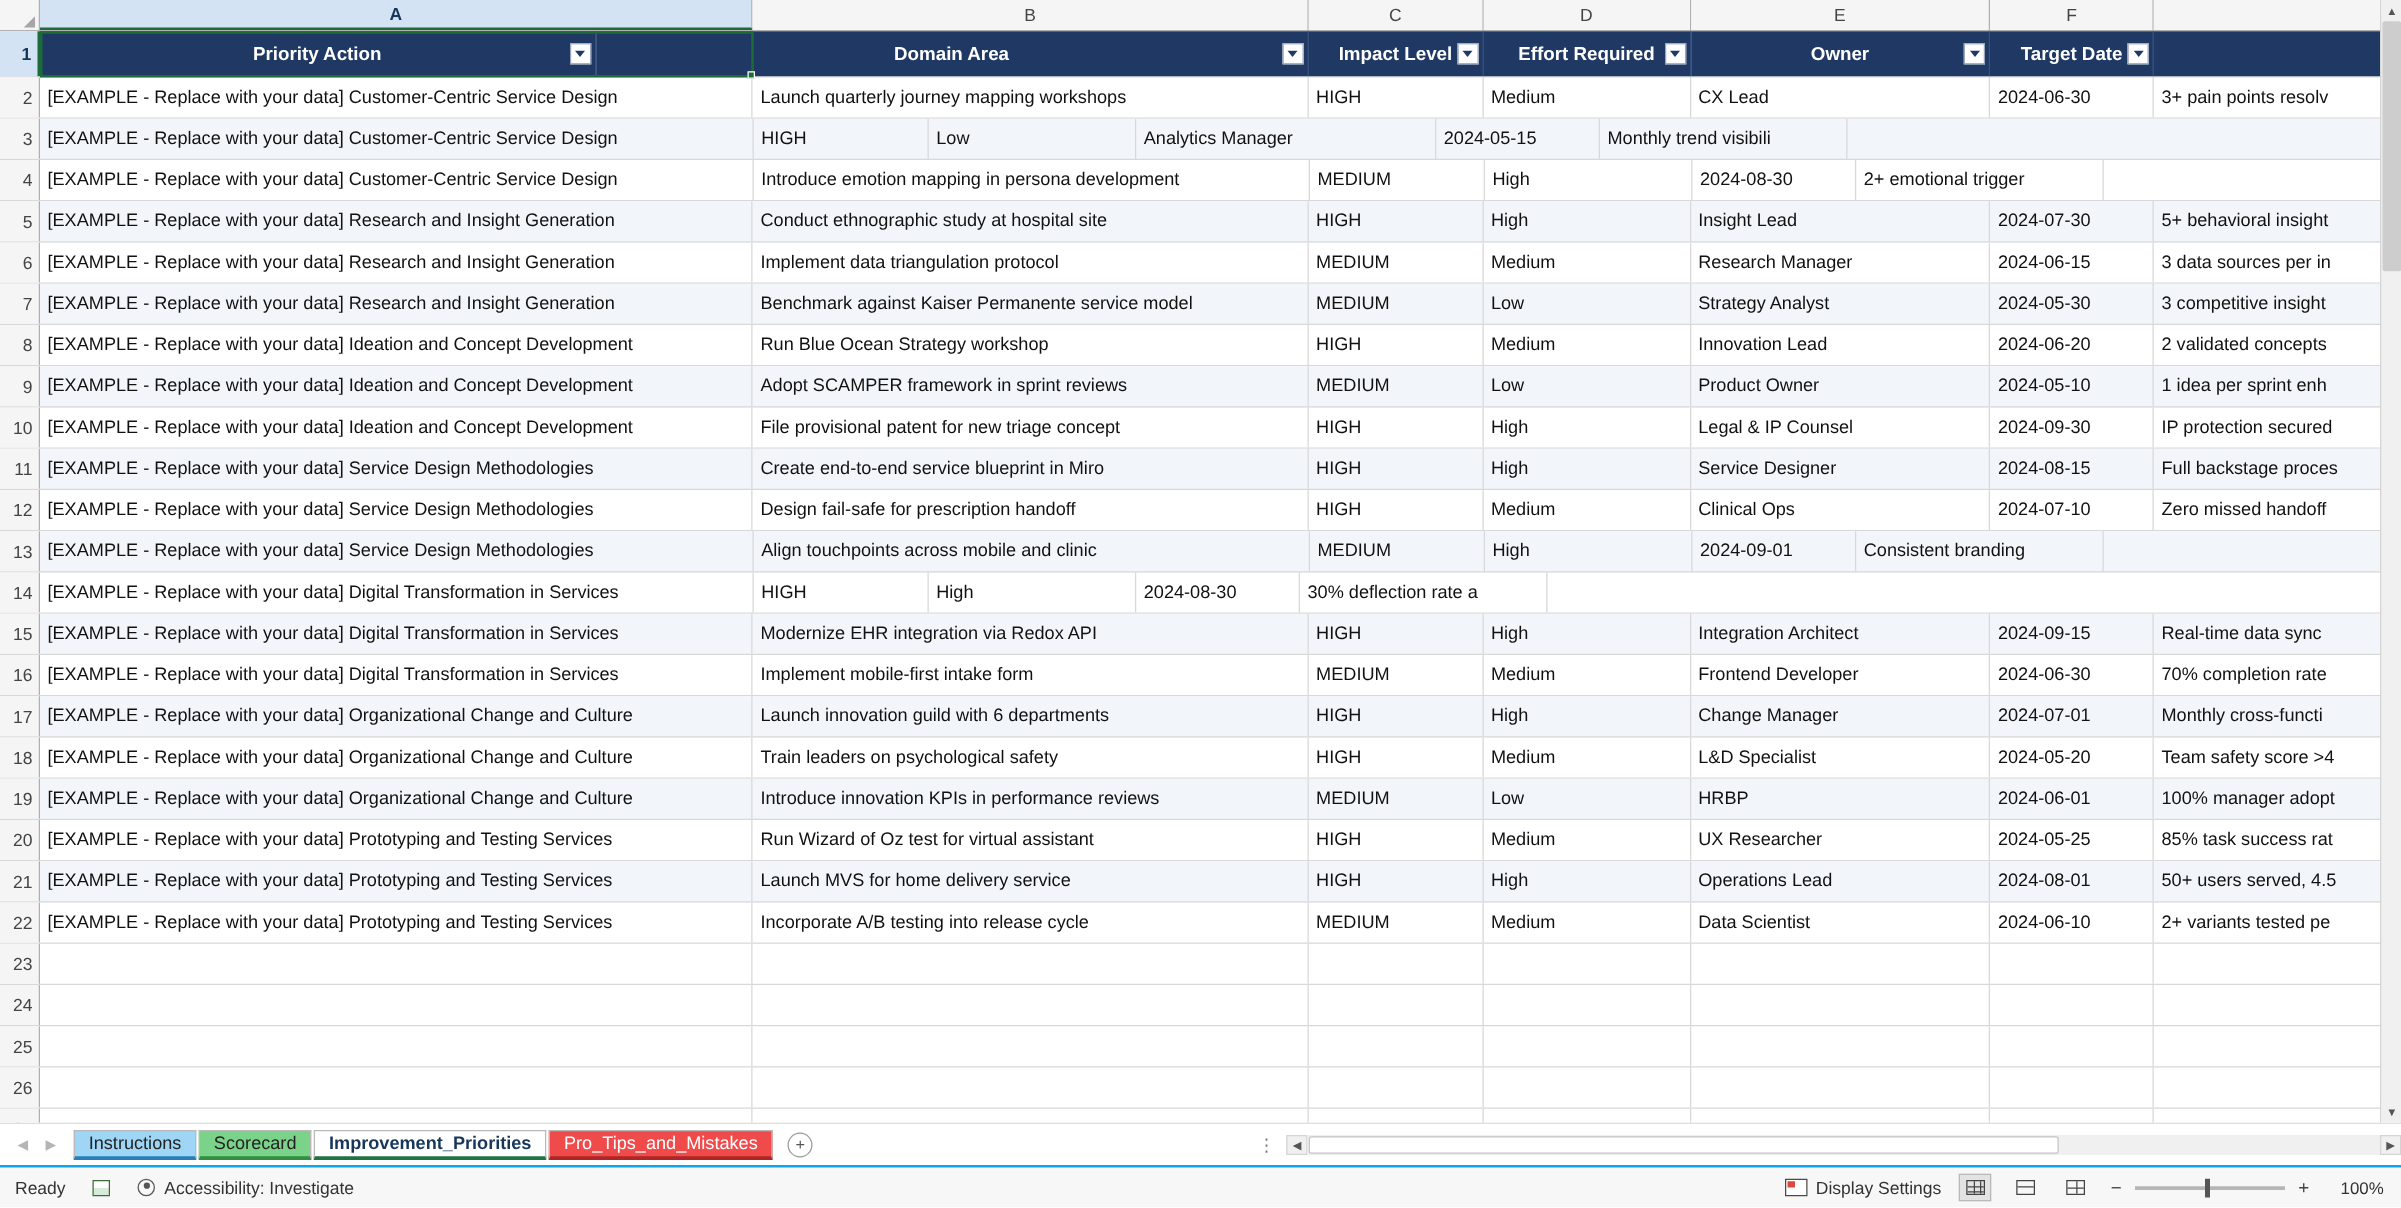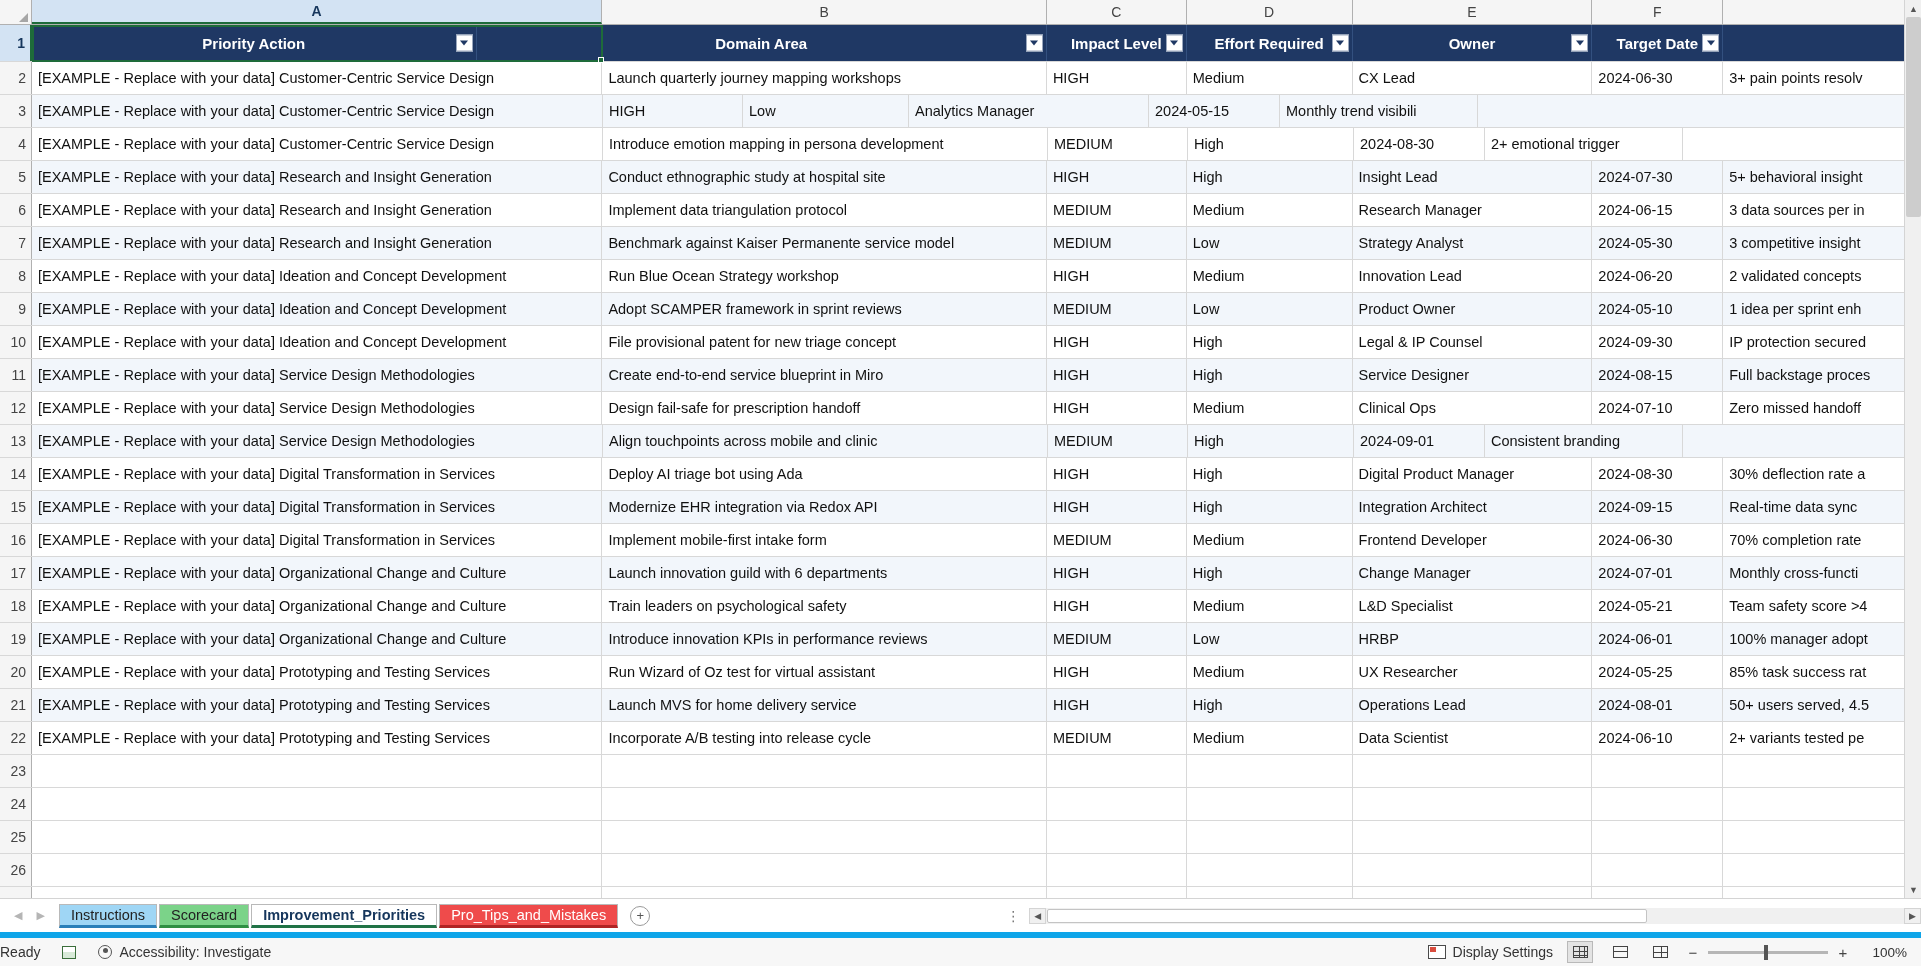--- a/index.html
+++ b/index.html
@@ -270,23 +270,24 @@
     border: 1px solid #c4c4c4;
     border-radius: 2px;
   }
 
   
   .statusbar {
     height: 34px;
     display: flex;
     align-items: center;
     background: #f7f7f7;
-    border-top: 6px solid #0ea5e9;
+    border-top: 2px solid #0ea5e9;
     font-size: 14px;
     color: #333333;
+    padding-left: 12px;
   }
   .status-left { display: flex; align-items: center; gap: 22px; }
   .status-item { display: flex; align-items: center; gap: 7px; }
   .icon-book {
     width: 14px; height: 13px;
     border: 1.5px solid #3b6e3b;
     background: linear-gradient(#ffffff 0 50%, #d8ead8 50% 100%);
     display: inline-block;
   }
   .icon-person {
@@ -558,24 +559,22 @@
           <div class="cell" style="width: 571px;">[EXAMPLE - Replace with your data] Service Design Methodologies</div>
           <div class="cell" style="width: 445px;">Align touchpoints across mobile and clinic</div>
           <div class="cell" style="width: 140px;">MEDIUM</div>
           <div class="cell" style="width: 166px;">High</div>
           <div class="cell" style="width: 131px;">2024-09-01</div>
           <div class="cell" style="width: 198px;">Consistent branding</div>
         </div>
         <div class="body-row">
           <div class="rowh">14</div>
           <div class="cell" style="width: 571px;">[EXAMPLE - Replace with your data] Digital Transformation in Services</div>
-          <div class="cell" style="width: 445px;">Deploy AI triage bot using Ada</div>
-          <div class="cell" style="width: 140px;">HIGH</div>
-          <div class="cell" style="width: 166px;">High</div>
-          <div class="cell" style="width: 240px;">Digital Product Manager</div>
+          <div class="cell" style="width: 140px;">HIGH</div>
+          <div class="cell" style="width: 166px;">High</div>
           <div class="cell" style="width: 131px;">2024-08-30</div>
           <div class="cell" style="width: 198px;">30% deflection rate a</div>
         </div>
         <div class="body-row alt">
           <div class="rowh">15</div>
           <div class="cell" style="width: 571px;">[EXAMPLE - Replace with your data] Digital Transformation in Services</div>
           <div class="cell" style="width: 445px;">Modernize EHR integration via Redox API</div>
           <div class="cell" style="width: 140px;">HIGH</div>
           <div class="cell" style="width: 166px;">High</div>
           <div class="cell" style="width: 240px;">Integration Architect</div>
@@ -602,21 +601,21 @@
           <div class="cell" style="width: 131px;">2024-07-01</div>
           <div class="cell" style="width: 198px;">Monthly cross-functi</div>
         </div>
         <div class="body-row">
           <div class="rowh">18</div>
           <div class="cell" style="width: 571px;">[EXAMPLE - Replace with your data] Organizational Change and Culture</div>
           <div class="cell" style="width: 445px;">Train leaders on psychological safety</div>
           <div class="cell" style="width: 140px;">HIGH</div>
           <div class="cell" style="width: 166px;">Medium</div>
           <div class="cell" style="width: 240px;">L&amp;D Specialist</div>
-          <div class="cell" style="width: 131px;">2024-05-21</div>
+          <div class="cell" style="width: 131px;">2024-05-20</div>
           <div class="cell" style="width: 198px;">Team safety score &gt;4</div>
         </div>
         <div class="body-row alt">
           <div class="rowh">19</div>
           <div class="cell" style="width: 571px;">[EXAMPLE - Replace with your data] Organizational Change and Culture</div>
           <div class="cell" style="width: 445px;">Introduce innovation KPIs in performance reviews</div>
           <div class="cell" style="width: 140px;">MEDIUM</div>
           <div class="cell" style="width: 166px;">Low</div>
           <div class="cell" style="width: 240px;">HRBP</div>
           <div class="cell" style="width: 131px;">2024-06-01</div>

